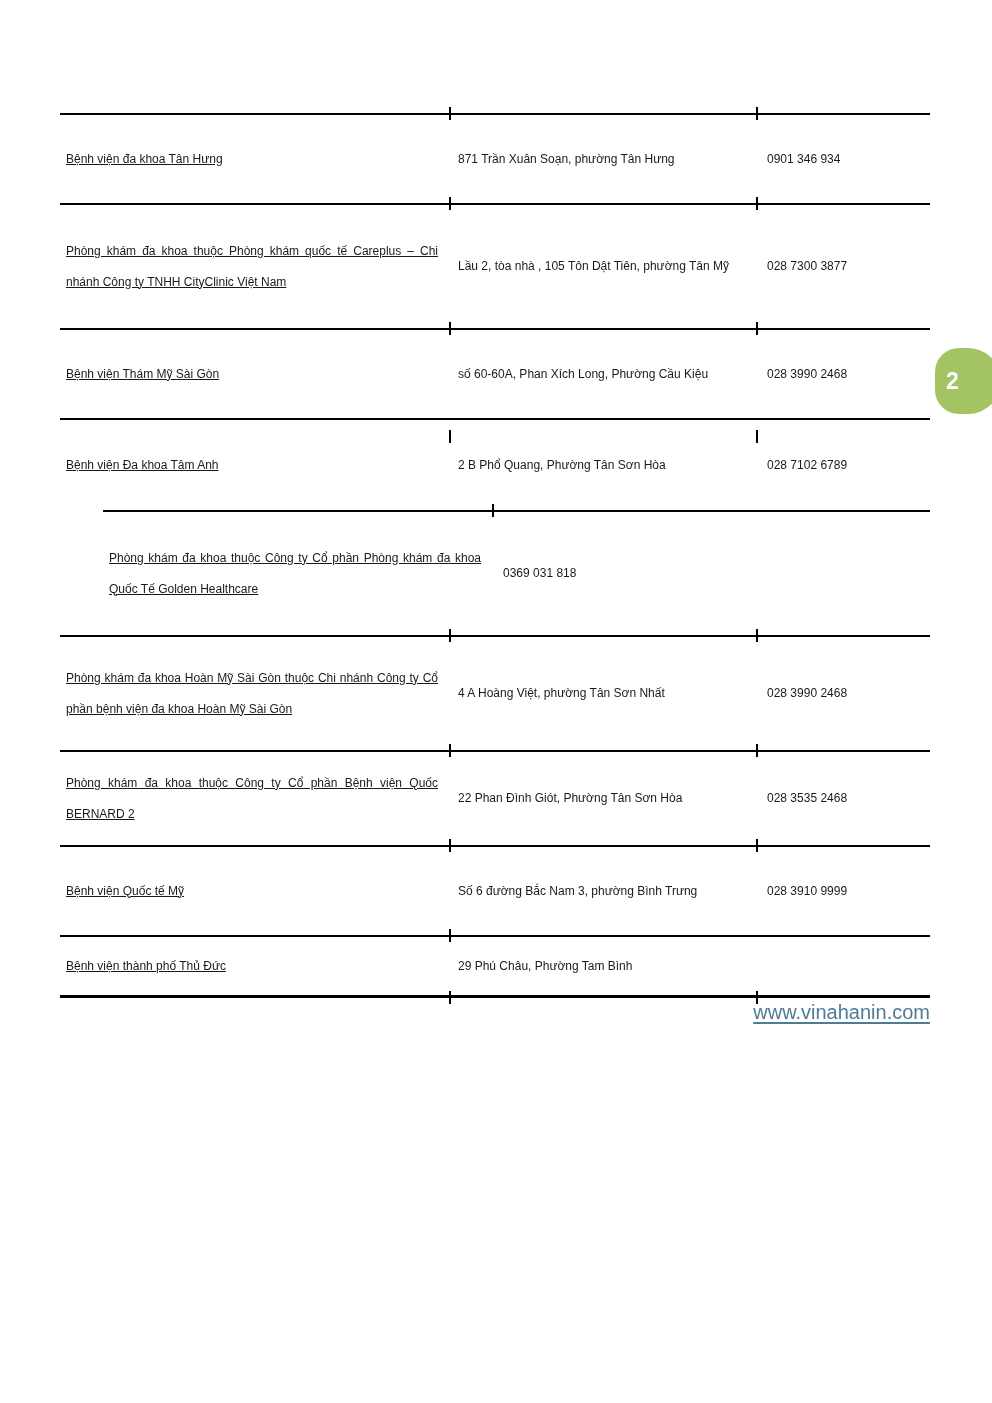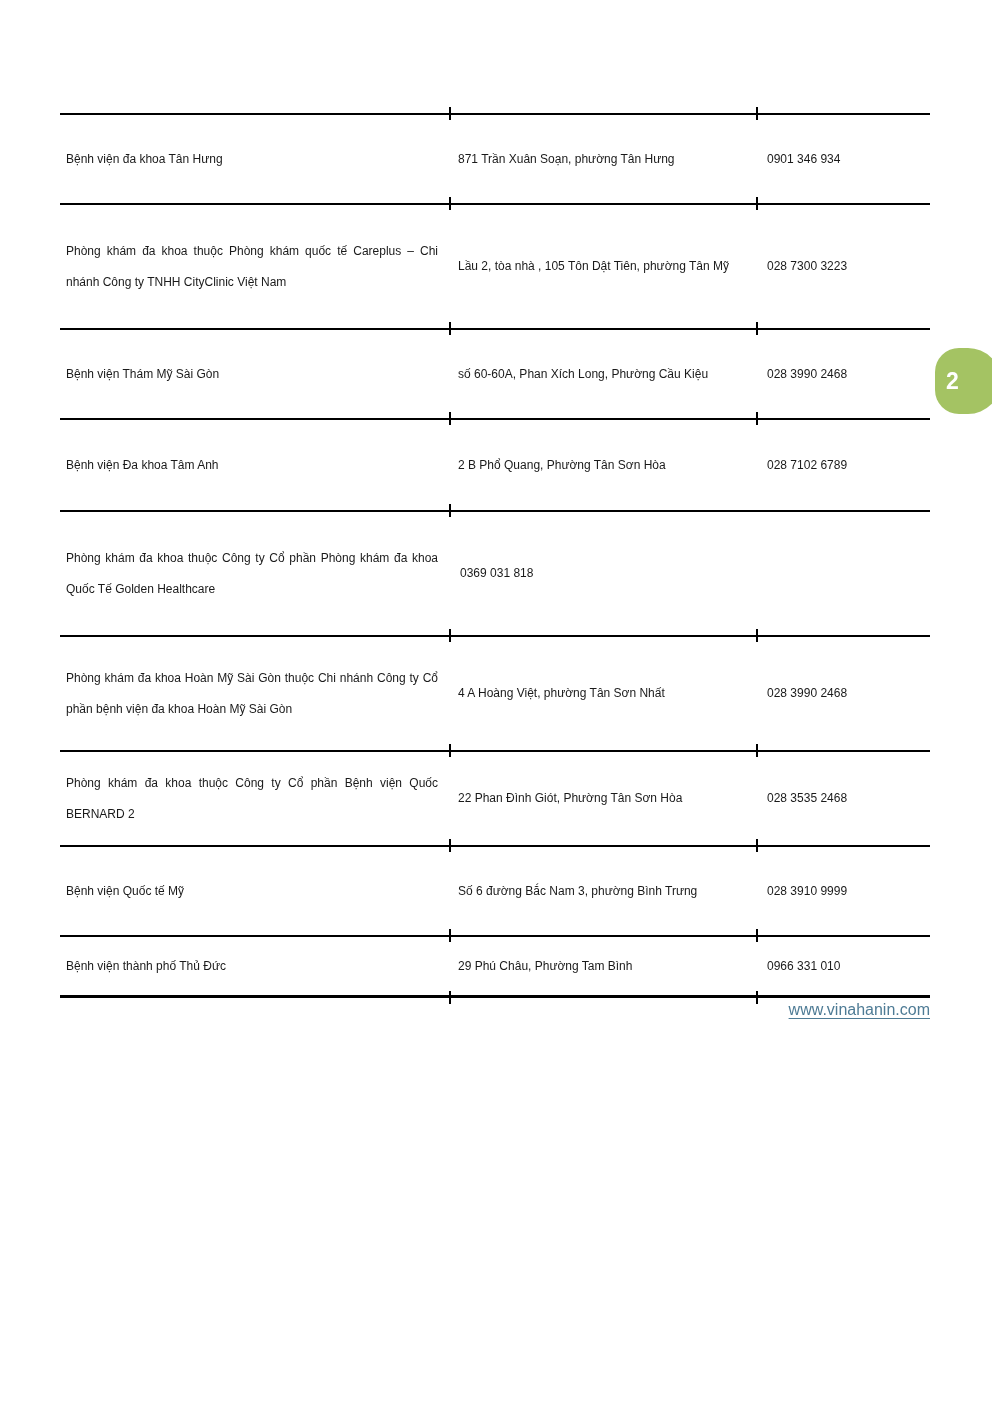--- a/index.html
+++ b/index.html
@@ -26,39 +26,39 @@
 
   .trow {
     display: flex;
     align-items: stretch;
     border-top: 2px solid #000;
     box-sizing: border-box;
   }
   .trow:nth-child(1) { min-height: 90px; }
   .trow:nth-child(2) { min-height: 125px; }
   .trow:nth-child(3) { min-height: 90px; }
-  .trow:nth-child(4) { min-height: 92px; }
-  .trow:nth-child(5) { min-height: 125px; }
+  .trow:nth-child(4) { min-height: 92px; align-items: center; }
+  .trow:nth-child(5) { min-height: 125px; margin-left: 43px; }
   .trow:nth-child(6) { min-height: 115px; }
   .trow:nth-child(7) { min-height: 95px; }
   .trow:nth-child(8) { min-height: 90px; }
   .trow:nth-child(9) { min-height: 60px; }
 
   .cell {
     display: flex;
     align-items: center;
     box-sizing: border-box;
     position: relative;
     font-size: 12px;
     line-height: 31px;
     padding: 12px 12px 12px 6px;
   }
   .cell > span { display: block; width: 100%; }
 
-  .cell.c-name  { width: 390px; }
+  .cell.c-name  { width: 390px; text-decoration: underline; }
   .cell.c-name > span { text-align: justify; }
   .cell.c-addr  { width: 307px; padding-left: 8px; }
   .cell.c-addr > span { text-align: justify; }
   .cell.c-phone { width: 173px; padding-left: 10px; }
 
   
   .cell.c-addr::before, .cell.c-phone::before {
     content: "";
     position: absolute;
     left: -1px;
@@ -91,21 +91,21 @@
     font-weight: bold;
     display: flex;
     align-items: center;
     padding-left: 11px;
   }
 
   .footer-link {
     position: absolute;
     top: 1001px;
     right: 62px;
-    font-size: 16px;
+    font-size: 20px;
     color: #4e7b95;
     text-decoration: underline;
     text-underline-offset: 3px;
     cursor: pointer;
   }
 </style>
 </head>
 <body>
 
 <div class="doc-table">
@@ -123,21 +123,21 @@
   </div>
 
   <div class="trow">
     <div class="cell c-name">
         <span>Phòng khám đa khoa thuộc Phòng khám quốc tế Careplus – Chi nhánh Công ty TNHH CityClinic Việt Nam</span>
       </div>
     <div class="cell c-addr">
         <span>Lầu 2, tòa nhà , 105 Tôn Dật Tiên, phường Tân Mỹ</span>
       </div>
     <div class="cell c-phone">
-        <span>028 7300 3223</span>
+        <span>028 7300 3877</span>
       </div>
   </div>
 
   <div class="trow">
     <div class="cell c-name">
         <span>Bệnh viện Thám Mỹ Sài Gòn</span>
       </div>
     <div class="cell c-addr">
         <span>số 60-60A, Phan Xích Long, Phường Cầu Kiệu</span>
       </div>
@@ -202,23 +202,20 @@
         <span>028 3910 9999</span>
       </div>
   </div>
 
   <div class="trow">
     <div class="cell c-name">
         <span>Bệnh viện thành phố Thủ Đức</span>
       </div>
     <div class="cell c-addr">
         <span>29 Phú Châu, Phường Tam Bình</span>
-      </div>
-    <div class="cell c-phone">
-        <span>0966 331 010</span>
       </div>
   </div>
 
   <div class="btick t1"></div>
   <div class="btick t2"></div>
 </div>
 
 <div class="page-badge">
   <span>2</span>
 </div>

